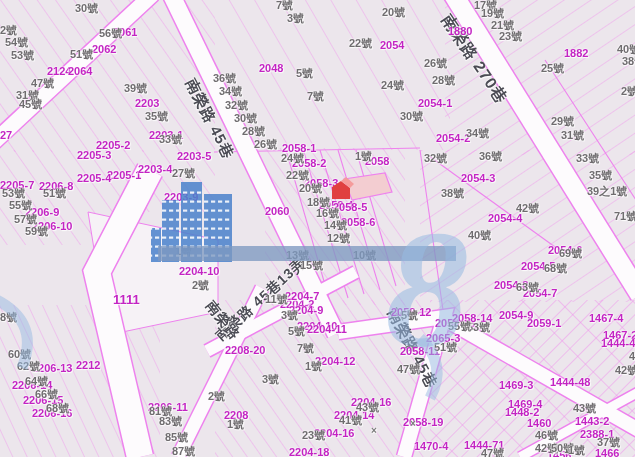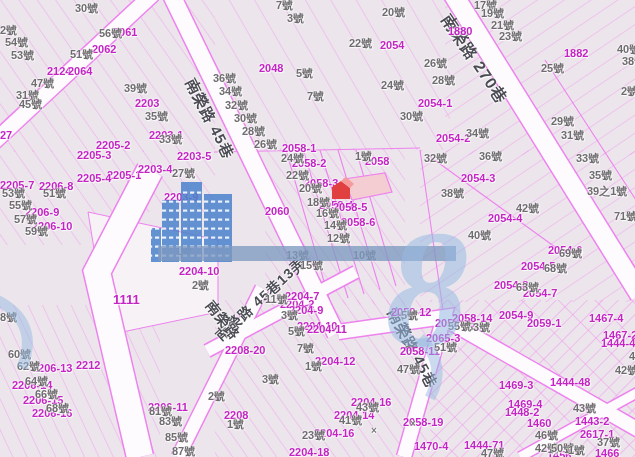--- a/index.html
+++ b/index.html
@@ -187,21 +187,21 @@
       <span class="lbl parcel" style="left: 527px; top: 318px;">2059-1</span>
       <span class="lbl parcel" style="left: 589px; top: 313px;">1467-4</span>
       <span class="lbl parcel" style="left: 603px; top: 330px;">1467-2</span>
       <span class="lbl parcel" style="left: 601px; top: 338px;">1444-4</span>
       <span class="lbl parcel" style="left: 499px; top: 380px;">1469-3</span>
       <span class="lbl parcel" style="left: 550px; top: 377px;">1444-48</span>
       <span class="lbl parcel" style="left: 508px; top: 399px;">1469-4</span>
       <span class="lbl parcel" style="left: 505px; top: 407px;">1448-2</span>
       <span class="lbl parcel" style="left: 527px; top: 418px;">1460</span>
       <span class="lbl parcel" style="left: 575px; top: 416px;">1443-2</span>
-      <span class="lbl parcel" style="left: 580px; top: 429px;">2617-1</span>
+      <span class="lbl parcel" style="left: 580px; top: 429px;">2388-1</span>
       <span class="lbl parcel" style="left: 464px; top: 440px;">1444-71</span>
       <span class="lbl parcel" style="left: 414px; top: 441px;">1470-4</span>
       <span class="lbl parcel" style="left: 547px; top: 450px;">1456</span>
       <span class="lbl parcel" style="left: 595px; top: 448px;">1466</span>
       <span class="lbl house" style="left: 75px; top: 3px;">30號</span>
       <span class="lbl house" style="left: 0px; top: 25px;">2號</span>
       <span class="lbl house" style="left: 5px; top: 37px;">54號</span>
       <span class="lbl house" style="left: 11px; top: 50px;">53號</span>
       <span class="lbl house" style="left: 99px; top: 28px;">56號</span>
       <span class="lbl house" style="left: 70px; top: 49px;">51號</span>

